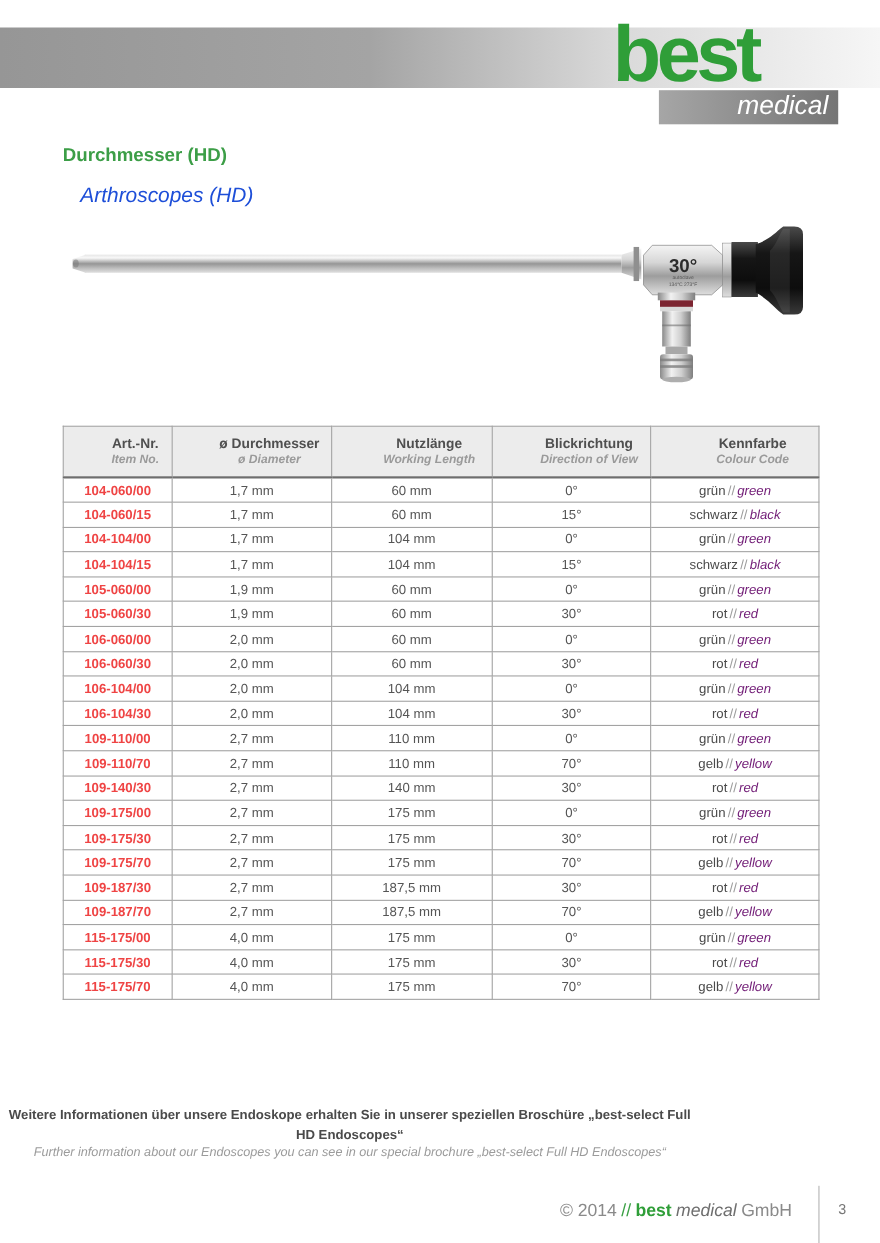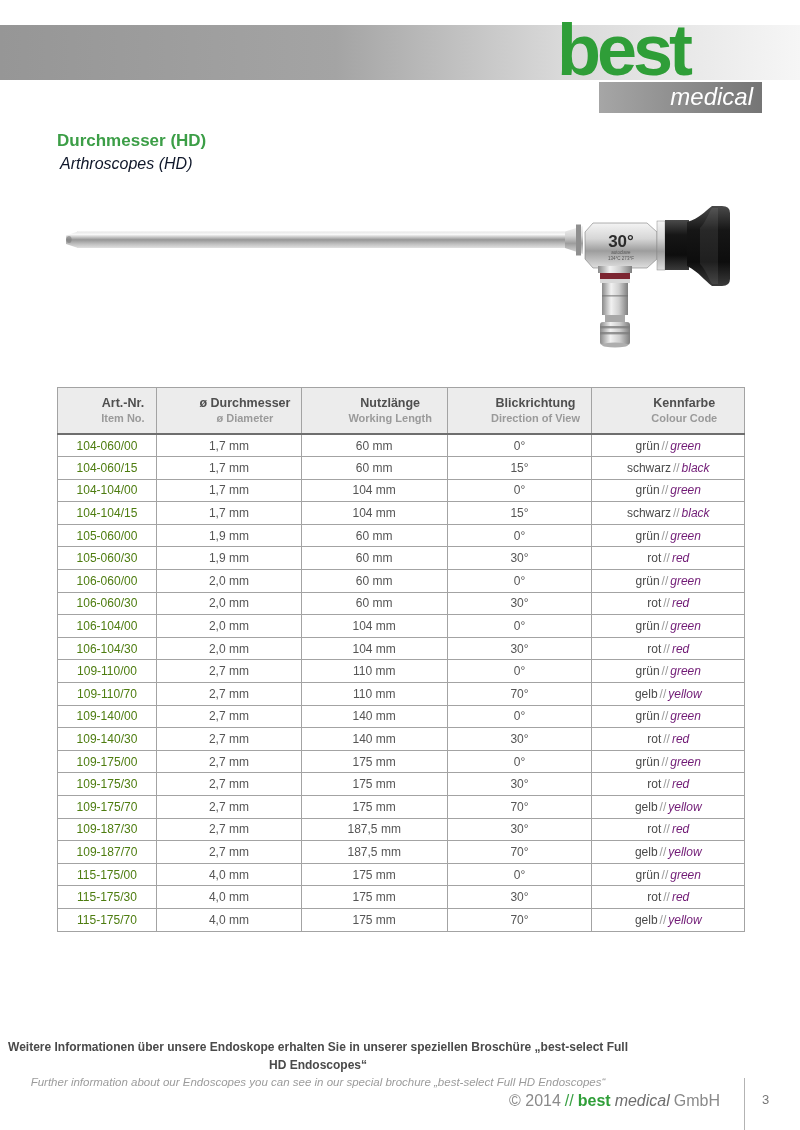--- a/index.html
+++ b/index.html
@@ -22,49 +22,49 @@
     background:linear-gradient(90deg,#a6a6a6 0%,#757575 100%);
     display:flex;align-items:center;justify-content:flex-end;
   }
   .logo-medical-box span{
     font-style:italic;color:#ffffff;font-size:24px;line-height:1;
     padding-right:9px;padding-bottom:2px;
   }
   
   .title-block{position:absolute;left:57px;top:130px;}
   .title-de{margin:0;font-size:17px;font-weight:bold;color:#3c9e47;line-height:1.25;}
-  .title-en{margin:3px;font-size:16px;font-style:italic;font-weight:normal;color:#0f172a;line-height:1.3;}
+  .title-en{margin:16px;font-size:19px;font-style:italic;font-weight:normal;color:#1d4ed8;line-height:1.3;}
   
   .scope-wrap{position:absolute;left:60px;top:198px;width:680px;height:160px;}
   
   .product-table{
     position:absolute;left:57px;top:387px;width:688px;
     border-collapse:collapse;table-layout:fixed;
   }
   .product-table col.c1{width:14.4%;}
   .product-table col.c2{width:21.1%;}
   .product-table col.c3{width:21.2%;}
   .product-table col.c4{width:21.1%;}
   .product-table col.c5{width:22.2%;}
   .product-table th,.product-table td{
     border:1px solid #a3a3a3;text-align:center;vertical-align:middle;
     padding:0;font-size:12px;color:#555;
   }
   .product-table thead th{
     background:#ececec;height:45px;border-bottom:2px solid #6e6e6e;padding-left:32px;
   }
   .h-de{font-size:12.5px;color:#4f4f4f;line-height:1.35;}
-  .h-en{font-size:11px;color:#9a9a9a;line-height:1.25;}
+  .h-en{font-size:11px;color:#9a9a9a;font-style:italic;line-height:1.25;}
   .product-table tbody tr{height:22.6px;}
-  td.c-art span{font-weight:normal;color:#4d7c0f;margin-top:24px;}
+  td.c-art span{font-weight:bold;color:#ef4444;margin-top:24px;}
   td.c-colour .col-de{color:#4a4a4a;margin-top:28px;}
   td.c-colour .col-sep{color:#9a9a9a;margin:0 2px;}
   td.c-colour .col-en{color:#701a75;font-style:italic;}
   
-  .footnote{position:absolute;left:0;top:1038px;width:636px;text-align:center;}
+  .footnote{position:absolute;left:0;top:1004px;width:636px;text-align:center;}
   .fn-de{font-size:12px;font-weight:bold;color:#4a4a4a;line-height:1.5;}
   .fn-en{font-size:11.5px;font-style:italic;color:#9b9b9b;line-height:1.45;}
   
   .copyright{
     position:absolute;right:80px;top:1092px;font-size:16px;color:#8a8a8a;
     display:flex;gap:4px;align-items:baseline;
   }
   .copyright .green{color:#3aa044;}
   .copyright .green-bold{color:#2f9e38;font-weight:bold;}
   .copyright .ital{color:#6e6e6e;font-style:italic;}
@@ -294,29 +294,20 @@
   <tr>
     <td class="c-art"><span>109-110/70</span></td>
     <td><span>2,7 mm</span></td>
     <td><span>110 mm</span></td>
     <td><span>70°</span></td>
     <td class="c-colour">
       <span class="col-de">gelb</span><span class="col-sep">//</span><span class="col-en">yellow</span>
     </td>
   </tr>
 
-  <tr>
-    <td class="c-art"><span>109-140/00</span></td>
-    <td><span>2,7 mm</span></td>
-    <td><span>140 mm</span></td>
-    <td><span>0°</span></td>
-    <td class="c-colour">
-      <span class="col-de">grün</span><span class="col-sep">//</span><span class="col-en">green</span>
-    </td>
-  </tr>
 
   <tr>
     <td class="c-art"><span>109-140/30</span></td>
     <td><span>2,7 mm</span></td>
     <td><span>140 mm</span></td>
     <td><span>30°</span></td>
     <td class="c-colour">
       <span class="col-de">rot</span><span class="col-sep">//</span><span class="col-en">red</span>
     </td>
   </tr>

